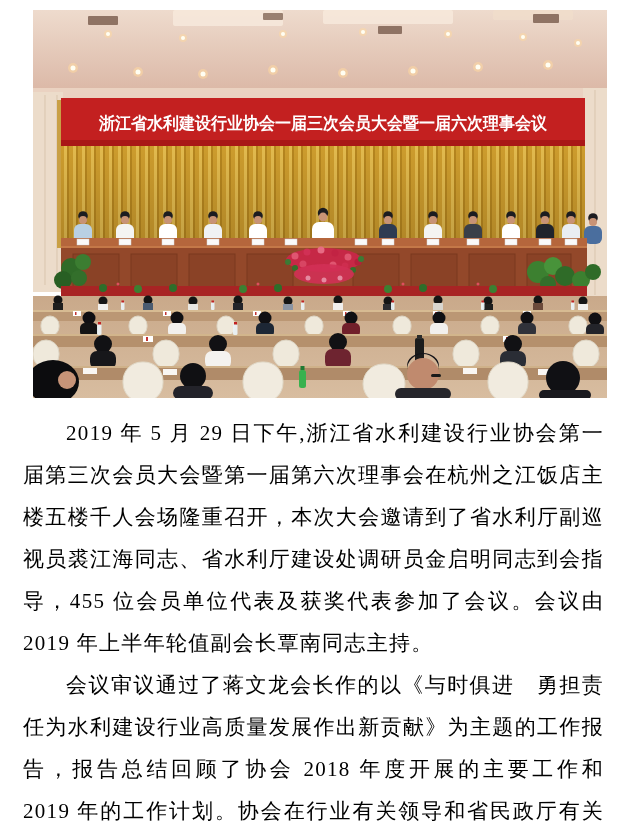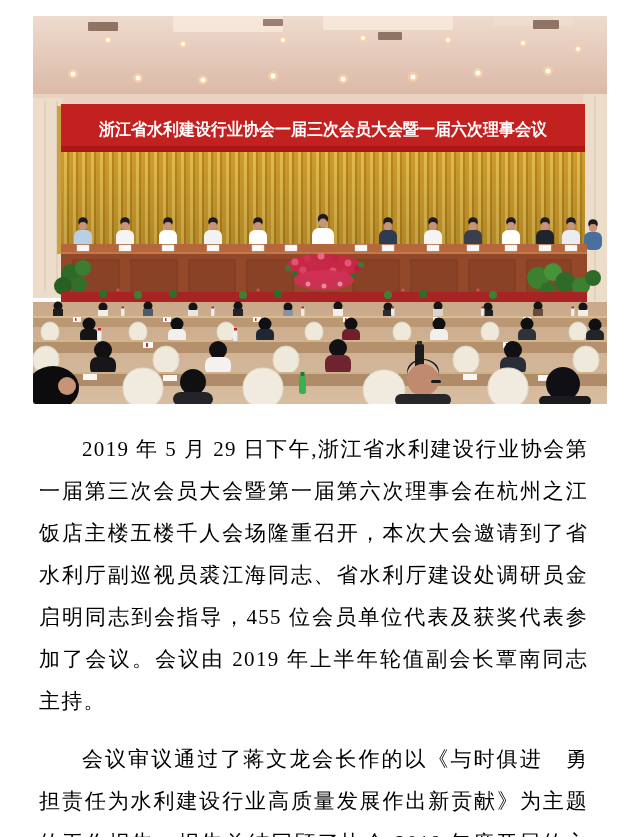--- a/index.html
+++ b/index.html
@@ -4,30 +4,30 @@
 <style>
   html,body{margin:0;padding:0;background:#ffffff;}
   .page{
     position:relative;
     width:633px;height:837px;
     background:#ffffff;
     overflow:hidden;
     font-family:"Liberation Serif","DejaVu Serif",serif;
   }
   .photo{
-    position:absolute;left:33px;top:16px;width:574px;height:388px;
+    position:absolute;left:33px;top:10px;width:574px;height:388px;
     margin:0;overflow:hidden;
   }
   .photo svg{display:block;}
   .content{
     position:absolute;left:23px;top:412px;width:581px;
     color:#000;
   }
   .content p{
-    margin:16px;
+    margin:0;
     font-size:21px;
     line-height:42px;
     letter-spacing:1.3px;
     text-align:justify;
     text-indent:2.05em;
   }
 </style>
 </head>
 <body>
 

